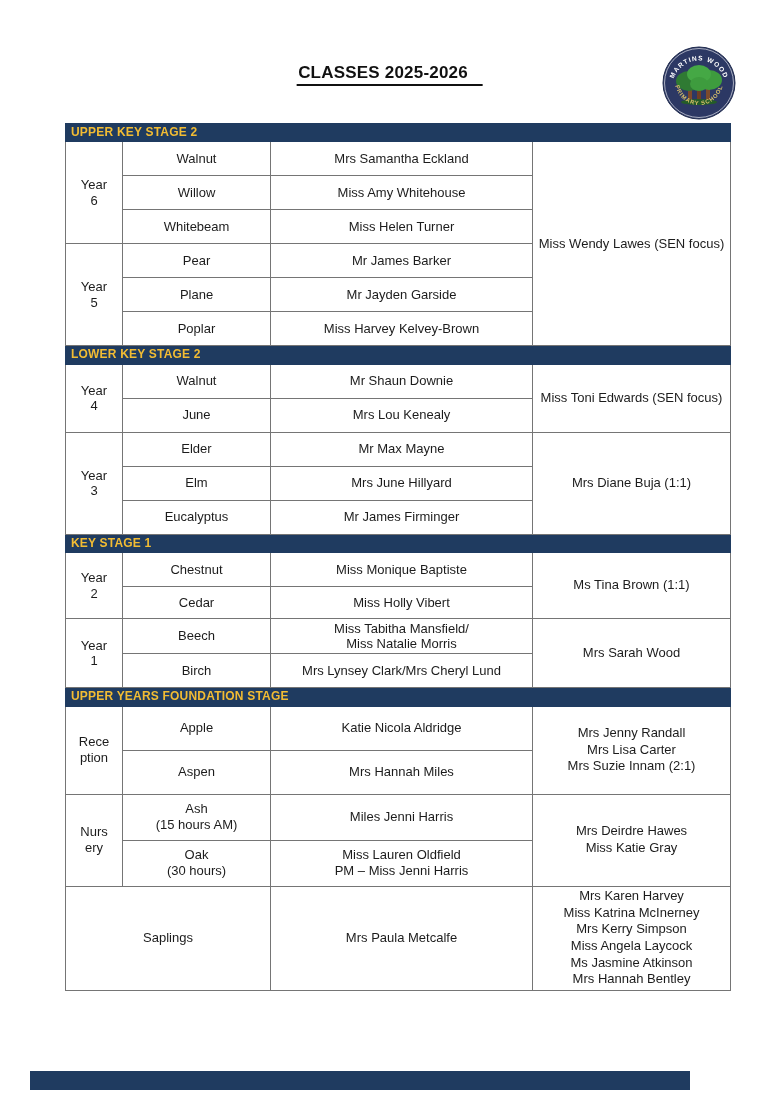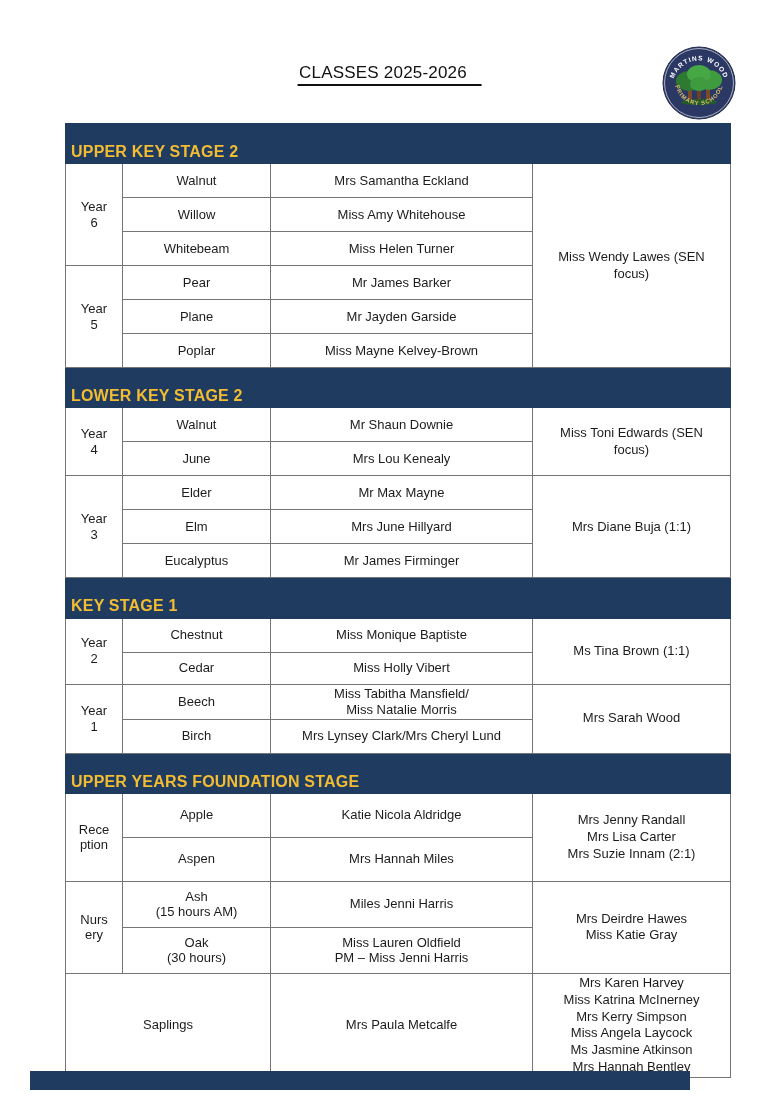--- a/index.html
+++ b/index.html
@@ -10,40 +10,40 @@
     --ink:#1c1c1c;
   }
   *{margin:0;padding:0;box-sizing:border-box;}
   html,body{background:#fff;}
   body{
     width:779px;height:1103px;position:relative;overflow:hidden;
     font-family:"Liberation Sans","DejaVu Sans",sans-serif;color:var(--ink);
   }
   .page-title{
     position:absolute;top:63px;left:50%;transform:translateX(-50%);
-    font-size:17px;font-weight:normal;letter-spacing:.2px;color:#111;
+    font-size:17px;font-weight:bold;letter-spacing:.2px;color:#111;
     border-bottom:2px solid #111;padding:0 15px 1px 2px;white-space:nowrap;
   }
   .logo{position:absolute;top:46px;left:662px;width:74px;height:74px;}
   table.classes{
     position:absolute;left:65px;top:123px;width:665px;
     border-collapse:collapse;table-layout:fixed;
   }
   td{
     border:1px solid var(--table-border);
     text-align:center;vertical-align:middle;
     font-size:13px;line-height:1.2;white-space:pre-line;
-    padding:1px 12px;color:var(--ink);
+    padding:1px 4px;color:var(--ink);
   }
   td.bar{
     background:var(--section-bar-bg);
     border-color:var(--section-bar-bg);
     color:var(--section-bar-text);
-    font-size:16px;font-weight:bold;text-align:left;
-    padding:18px 4px 2px 5px;letter-spacing:.2px;white-space:nowrap;
+    font-size:12px;font-weight:bold;text-align:left;
+    padding:1px 4px 2px 5px;letter-spacing:.2px;white-space:nowrap;
   }
   tr.hbar{height:17px;}
   tr.h34{height:34px;} tr.h32{height:32px;} tr.h35{height:35px;}
   tr.h44{height:44px;} tr.h46{height:46px;} tr.h104{height:104px;}
   td.support{line-height:1.28;}
   .footer-rule{
     position:absolute;left:30px;top:1071px;width:660px;height:19px;
     background:var(--footer-bar);
   }
 </style>
@@ -108,21 +108,21 @@
 5</td>
     <td>Pear</td>
     <td>Mr James Barker</td>
   </tr>
   <tr class="h34">
     <td>Plane</td>
     <td>Mr Jayden Garside</td>
   </tr>
   <tr class="h34">
     <td>Poplar</td>
-    <td>Miss Mayne Kelvey-Brown</td>
+    <td>Miss Harvey Kelvey-Brown</td>
   </tr>
 
   <tr class="hbar">
         <td class="bar" colspan="4">LOWER KEY STAGE 2</td>
       </tr>
   <tr class="h34">
     <td rowspan="2">Year
 4</td>
     <td>Walnut</td>
     <td>Mr Shaun Downie</td>

